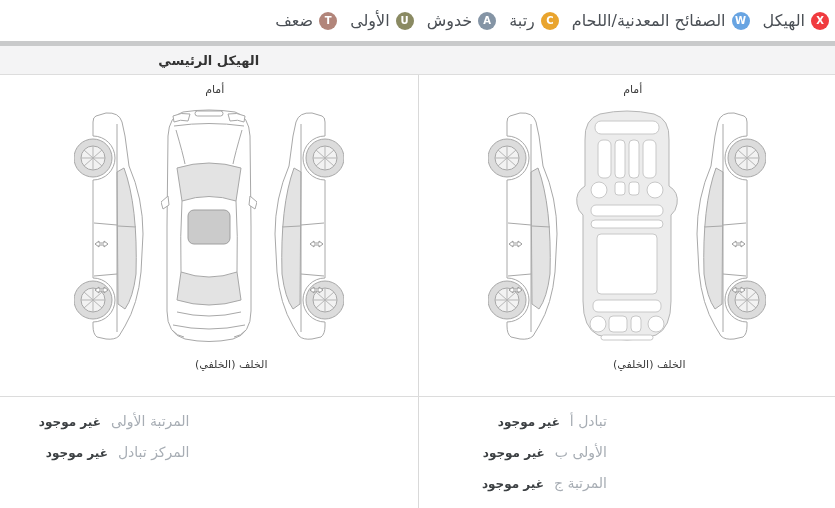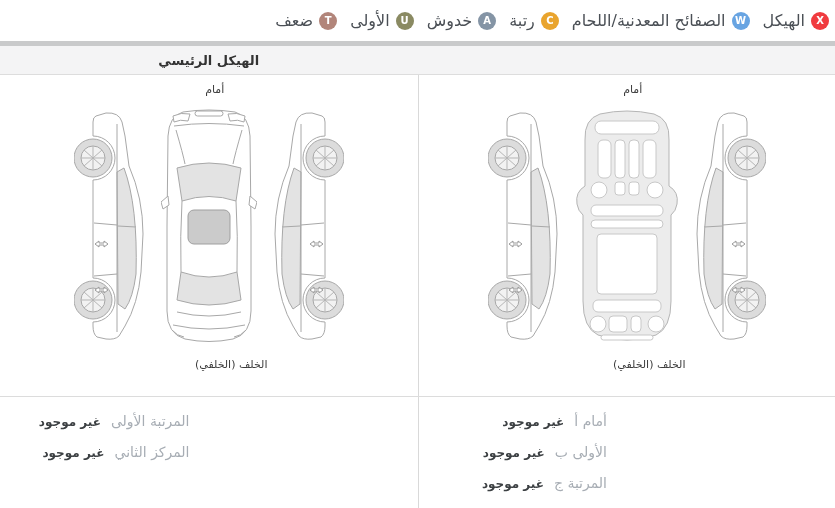--- a/index.html
+++ b/index.html
@@ -230,27 +230,27 @@
   </div>
 </div>
 
 <div class="bottom">
   <div class="bottom-cell">
     <div class="status-row">
       <span class="status-label">المرتبة الأولى</span>
       <span class="status-value">غير موجود</span>
     </div>
     <div class="status-row">
-      <span class="status-label">المركز الثاني</span>
+      <span class="status-label">المركز تبادل</span>
       <span class="status-value">غير موجود</span>
     </div>
   </div>
   <div class="bottom-cell right">
     <div class="status-row">
-      <span class="status-label">أمام أ</span>
+      <span class="status-label">تبادل أ</span>
       <span class="status-value">غير موجود</span>
     </div>
     <div class="status-row">
       <span class="status-label">الأولى ب</span>
       <span class="status-value">غير موجود</span>
     </div>
     <div class="status-row">
       <span class="status-label">المرتبة ج</span>
       <span class="status-value">غير موجود</span>
     </div>

